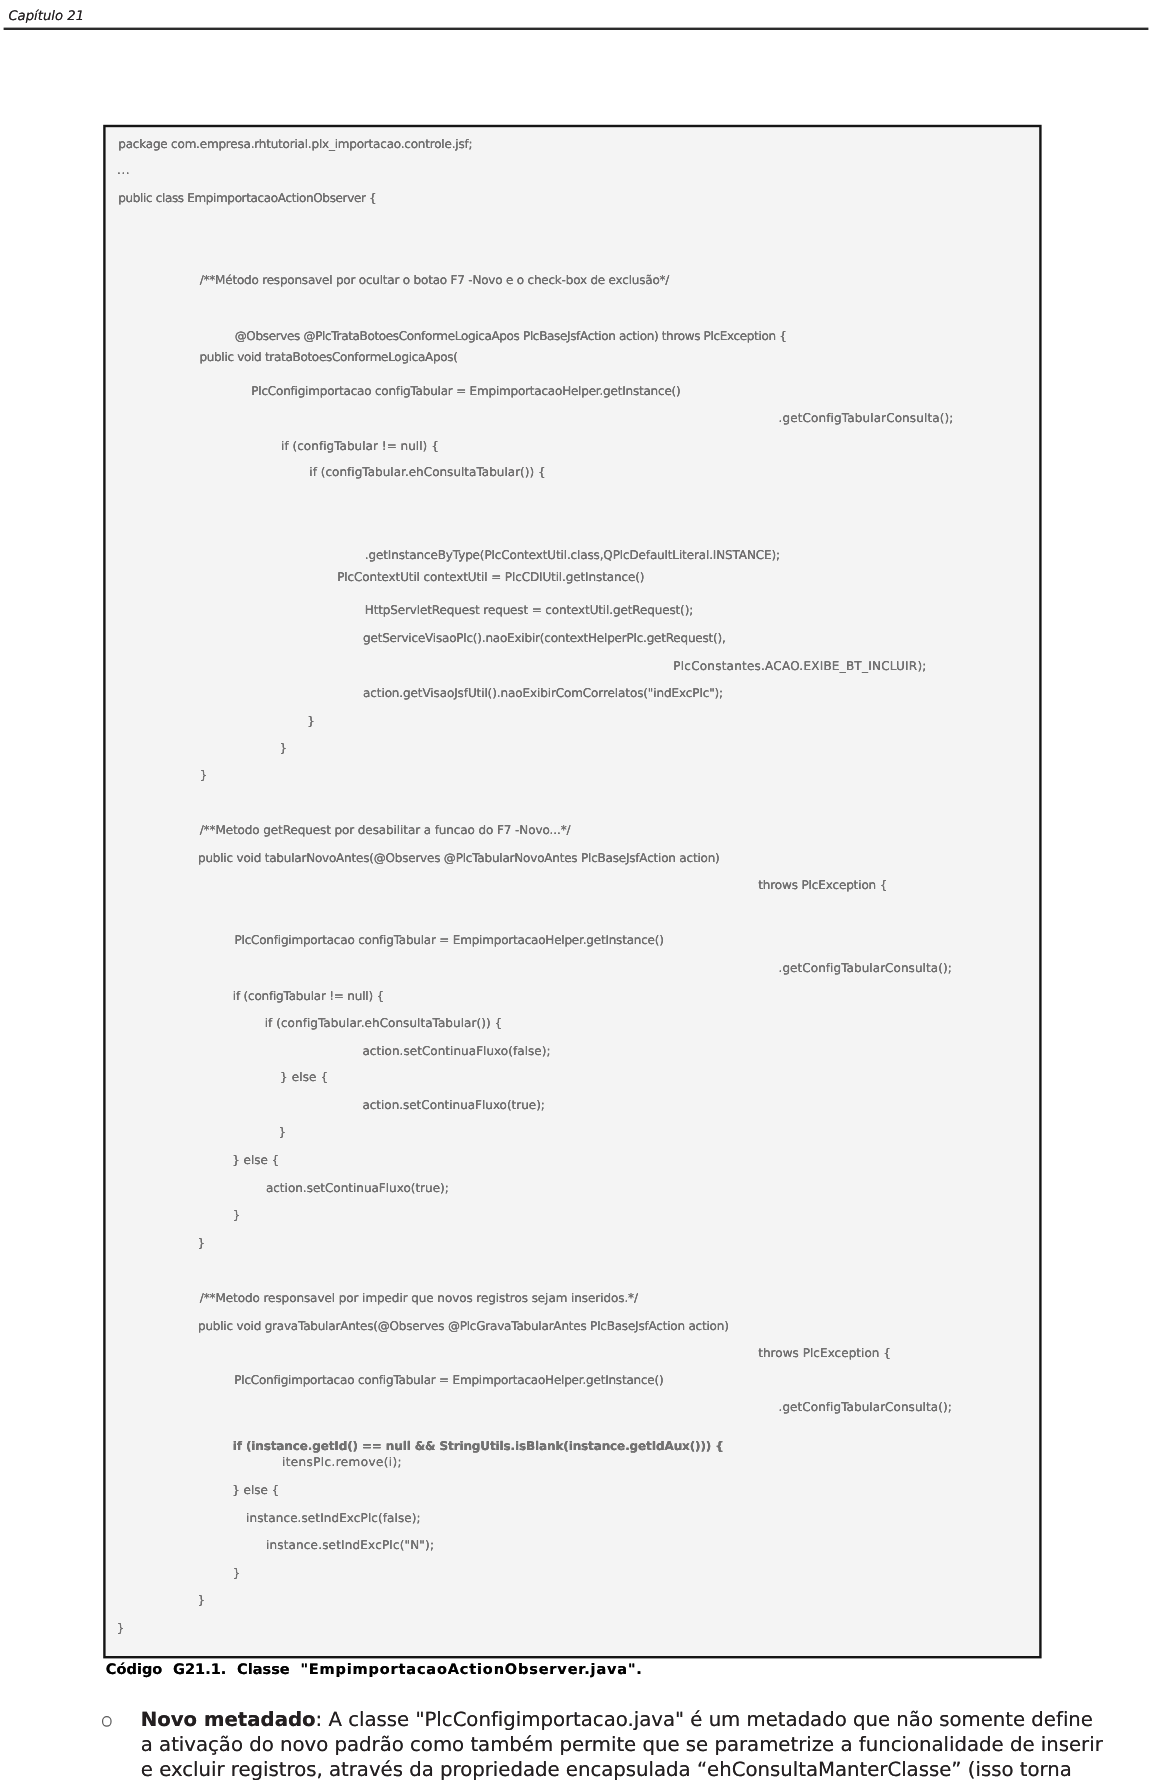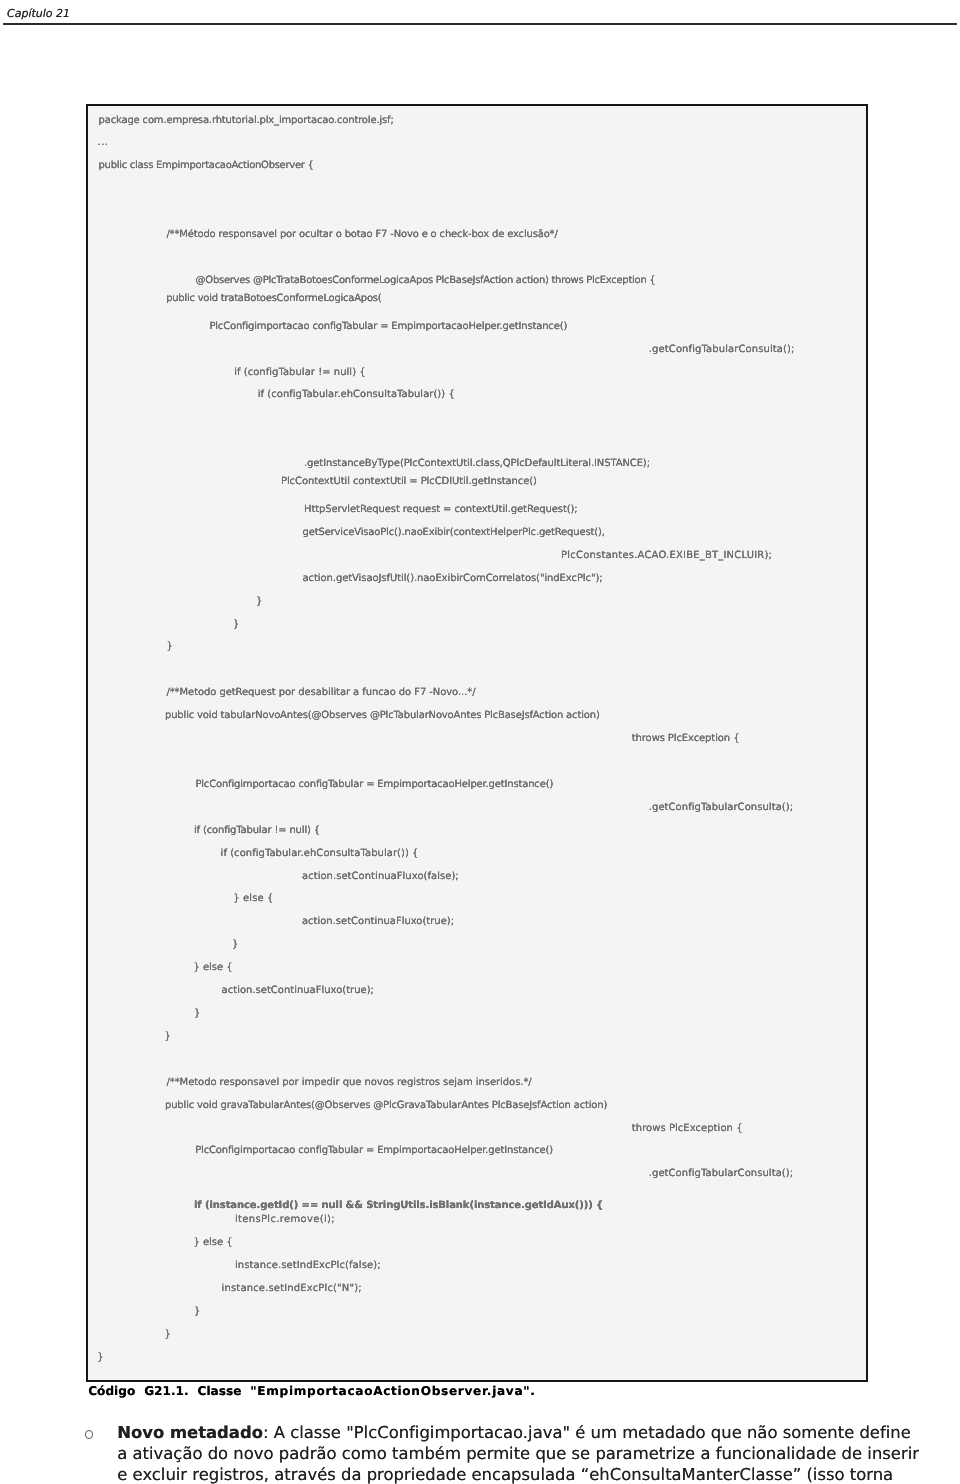--- a/index.html
+++ b/index.html
@@ -154,21 +154,21 @@
         <div class="code-line" style="left: 108px; top: 902.99px;">}</div>
         <div class="code-line" style="left: 78.6px; top: 925.9px;">}</div>
         <div class="code-line" style="left: 79px; top: 994.63px;">public void gravaTabularAntes(@Observes @PlcGravaTabularAntes PlcBaseJsfAction action)</div>
         <div class="code-line" style="left: 80.4px; letter-spacing: -0.063px; top: 971.72px;">/**Metodo responsavel por impedir que novos registros sejam inseridos.*/</div>
         <div class="code-line" style="left: 545.8px; letter-spacing: 0.04px; top: 1017.54px;">throws PlcException {</div>
         <div class="code-line" style="left: 109.2px; top: 1040.45px;">PlcConfigimportacao configTabular = EmpimportacaoHelper.getInstance()</div>
         <div class="code-line" style="left: 562.8px; letter-spacing: 0.049px; top: 1063.36px;">.getConfigTabularConsulta();</div>
         <div class="code-line" style="left: 108px; letter-spacing: -0.1px; top: 1095px; font-weight: bold;">if (instance.getId() == null &amp;&amp; StringUtils.isBlank(instance.getIdAux())) {</div>
         <div class="code-line" style="left: 149px; letter-spacing: 0.324px; top: 1109.18px;">itensPlc.remove(i);</div>
         <div class="code-line" style="left: 107.5px; letter-spacing: -0.027px; top: 1132.09px;">} else {</div>
-        <div class="code-line" style="left: 149px; letter-spacing: 0.08px; top: 1155px;">instance.setIndExcPlc(false);</div>
+        <div class="code-line" style="left: 119px; letter-spacing: 0.08px; top: 1155px;">instance.setIndExcPlc(false);</div>
         <div class="code-line" style="left: 135.6px; letter-spacing: 0.149px; top: 1177.91px;">instance.setIndExcPlc("N");</div>
         <div class="code-line" style="left: 108px; top: 1200.82px;">}</div>
         <div class="code-line" style="left: 78.6px; top: 1223.73px;">}</div>
         <div class="code-line" style="left: 11.2px; top: 1246.64px;">}</div>
       </div>
   </div>
 
   <div class="caption"><span class="cap-w">Código</span><span class="cap-gap"></span><span class="cap-w">G21.1.</span><span class="cap-gap"></span><span class="cap-w">Classe</span><span class="cap-gap"></span><span class="cap-file">"EmpimportacaoActionObserver.java".</span></div>
 
   <div class="bullet-block">

